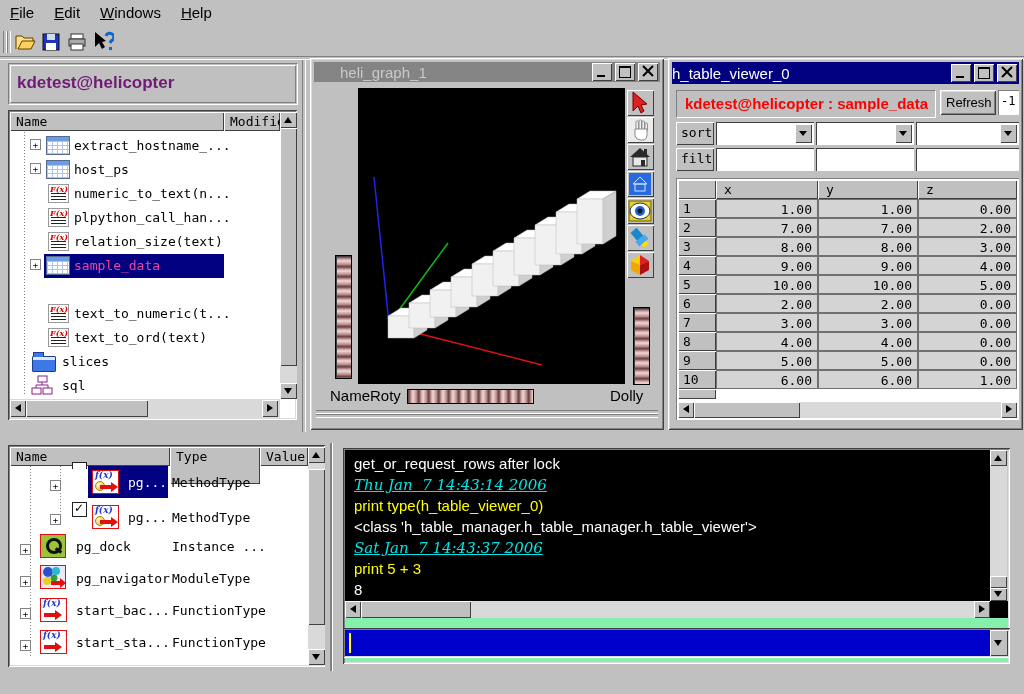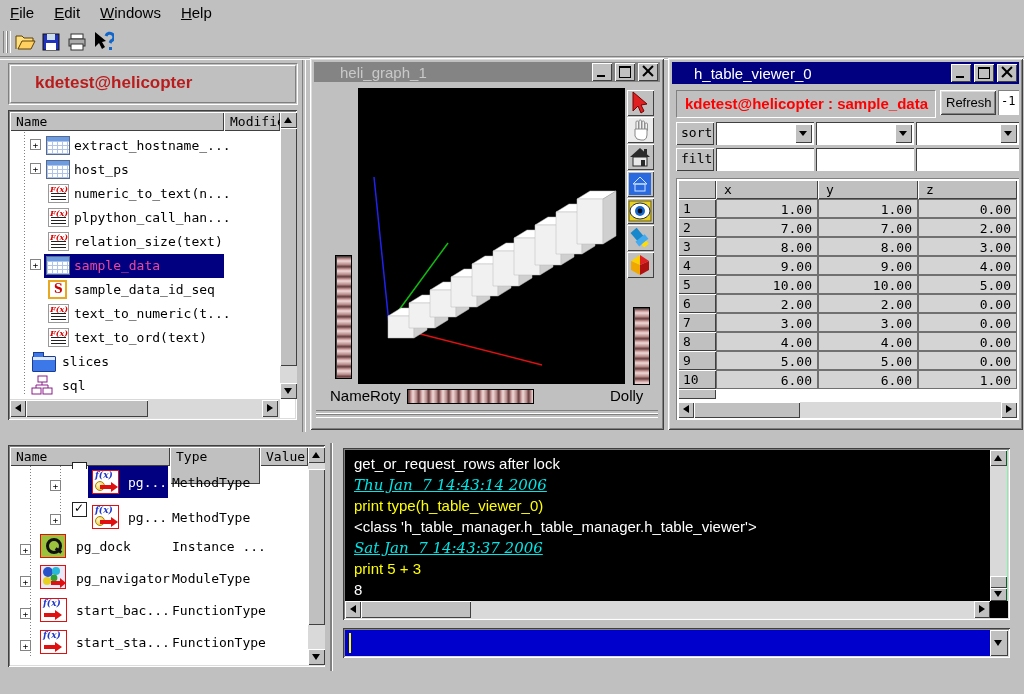--- a/index.html
+++ b/index.html
@@ -111,21 +111,21 @@
         <polygon points="3,1 3,16 7,12 10,18 13,16 10,11 14,10" fill="#000"></polygon>
         <path d="M14,5 a4,4 0 1 1 5,5 l-1,2" stroke="#1166cc" stroke-width="3" fill="none"></path>
         <rect x="17" y="16" width="3" height="3" fill="#1166cc"></rect>
       </svg>
   </span>
 </div>
 <div class="ab groove-h" style="left:0;top:56px;width:1024px"></div>
 
 <div class="ab" style="left:8px;top:63px;width:288px;height:40px;border:1px solid #808080;border-right-color:#fff;border-bottom-color:#fff">
   <div class="ab" style="left:1px;top:1px;right:1px;bottom:1px;border:1px solid #fff;border-right-color:#808080;border-bottom-color:#808080"></div>
-  <span class="ab" style="left:26px;top:9px;font-size:17px;font-weight:bold;color:#b91c1c">kdetest@helicopter</span>
+  <span class="ab" style="left:8px;top:9px;font-size:17px;font-weight:bold;color:#701a75">kdetest@helicopter</span>
 </div>
 
 <div class="ab sunken tree" style="left:8px;top:110px;width:289px;height:310px">
   <div class="ab hcell raised1" style="left:2px;top:2px;width:214px;height:19px;overflow:hidden">Name</div>
   <div class="ab hcell raised1" style="left:216px;top:2px;width:56px;height:19px;overflow:hidden">Modified</div>
 
   <div class="ab dotv" style="left:16px;top:22px;height:262px"></div>
   <div class="trow" style="top:24px;height:24px;width:272px">
     <span class="exp" style="left:22px;top:5px"></span>
     <span class="ic ic-table" style="left:38px;top:2px"></span>
@@ -146,24 +146,20 @@
   </div>
   <div class="trow" style="top:120px;height:24px;width:272px">
     <span class="ic ic-fx" style="left:40px;top:2px"></span>
     <span class="ab" style="left:66px;top:4px">relation_size(text)</span>
   </div>
   <div class="trow" style="top:144px;height:24px;width:272px">
     <span class="ab sel" style="left:36px;top:0;width:180px;height:24px"></span>
     <span class="exp" style="left:22px;top:5px"></span>
     <span class="ic ic-table" style="left:38px;top:2px"></span>
     <span class="ab" style="left:66px;top:4px;color:#ec4899">sample_data</span>
-  </div>
-  <div class="trow" style="top:168px;height:24px;width:272px">
-    <span class="ic ic-seq" style="left:40px;top:2px"></span>
-    <span class="ab" style="left:66px;top:4px">sample_data_id_seq</span>
   </div>
   <div class="trow" style="top:192px;height:24px;width:272px">
     <span class="ic ic-fx" style="left:40px;top:2px"></span>
     <span class="ab" style="left:66px;top:4px">text_to_numeric(t...</span>
   </div>
   <div class="trow" style="top:216px;height:24px;width:272px">
     <span class="ic ic-fx" style="left:40px;top:2px"></span>
     <span class="ab" style="left:66px;top:4px">text_to_ord(text)</span>
   </div>
   <div class="trow" style="top:264px;height:24px;width:272px">
@@ -322,21 +318,21 @@
   <span class="ab" style="left:20px;top:329px;font-size:15px">Name</span>
   <span class="ab" style="left:60px;top:329px;font-size:15px">Roty</span>
   <div class="ab hwheel" style="left:97px;top:331px;width:125px;height:13px"></div>
   <span class="ab" style="left:300px;top:329px;font-size:15px">Dolly</span>
   <div class="ab groove-h" style="left:6px;top:352px;width:342px"></div>
   <div class="ab groove-h" style="left:6px;top:356px;width:342px"></div>
 </div>
 
 <div class="ab raised" style="left:668px;top:58px;width:355px;height:372px;background:#c0c0c0">
   <div class="ab titlebar" style="left:4px;top:4px;width:347px;height:22px;background:#000080">
-    <span style="color:#fff;margin-left:22px">h_table_viewer_0</span>
+    <span style="color:#fff;">h_table_viewer_0</span>
     <span class="wbtn wmin raised1" style="position:absolute;right:48px;top:2px"></span>
     <span class="wbtn wmax raised1" style="position:absolute;right:25px;top:2px"></span>
     <span class="wbtn wclose raised1" style="position:absolute;right:2px;top:2px"></span>
   </div>
 
   <div class="ab" style="left:8px;top:32px;width:258px;height:26px;border:1px solid #808080;border-right-color:#fff;border-bottom-color:#fff">
     <span class="ab" style="left:8px;top:4px;font-size:15px;font-weight:bold;color:#ff0000;white-space:nowrap">kdetest@helicopter : sample_data</span>
   </div>
   <button class="ab raised" style="left:272px;top:32px;width:56px;height:25px;background:#c0c0c0;border:none;font-size:13px;font-family:'Liberation Sans',sans-serif">Refresh</button>
   <div class="ab sunken1 mono" style="left:330px;top:32px;width:21px;height:25px;background:#fff;font-size:12px;padding:4px 0 0 3px;box-sizing:border-box">-1</div>
@@ -502,21 +498,21 @@
       </div>
     <div class="thumb" style="left:0;top:22px;width:17px;height:156px"></div>
     <div class="sbtn" style="left:0;top:202px;width:17px;height:16px">
         <i class="tri dn"></i>
       </div>
   </div>
 </div>
 
 <div class="ab" style="left:330px;top:443px;width:2px;height:228px;background:#808080;border-right:1px solid #fff"></div>
 
-<div class="ab sunken" style="left:343px;top:448px;width:667px;height:172px;background:#86efac">
+<div class="ab sunken" style="left:343px;top:448px;width:667px;height:216px;background:#86efac">
   <div class="ab" style="left:2px;top:2px;width:645px;height:151px;background:#000;overflow:hidden">
     <div class="cline k-output" style="top:5px">get_or_request_rows after lock</div>
     <div class="cline k-timestamp" style="top:26px">Thu Jan  7 14:43:14 2006</div>
     <div class="cline k-command" style="top:47px">print type(h_table_viewer_0)</div>
     <div class="cline k-output" style="top:68px">&lt;class 'h_table_manager.h_table_manager.h_table_viewer'&gt;</div>
     <div class="cline k-timestamp" style="top:89px">Sat Jan  7 14:43:37 2006</div>
     <div class="cline k-command" style="top:110px">print 5 + 3</div>
     <div class="cline k-output" style="top:131px">8</div>
   </div>
 

